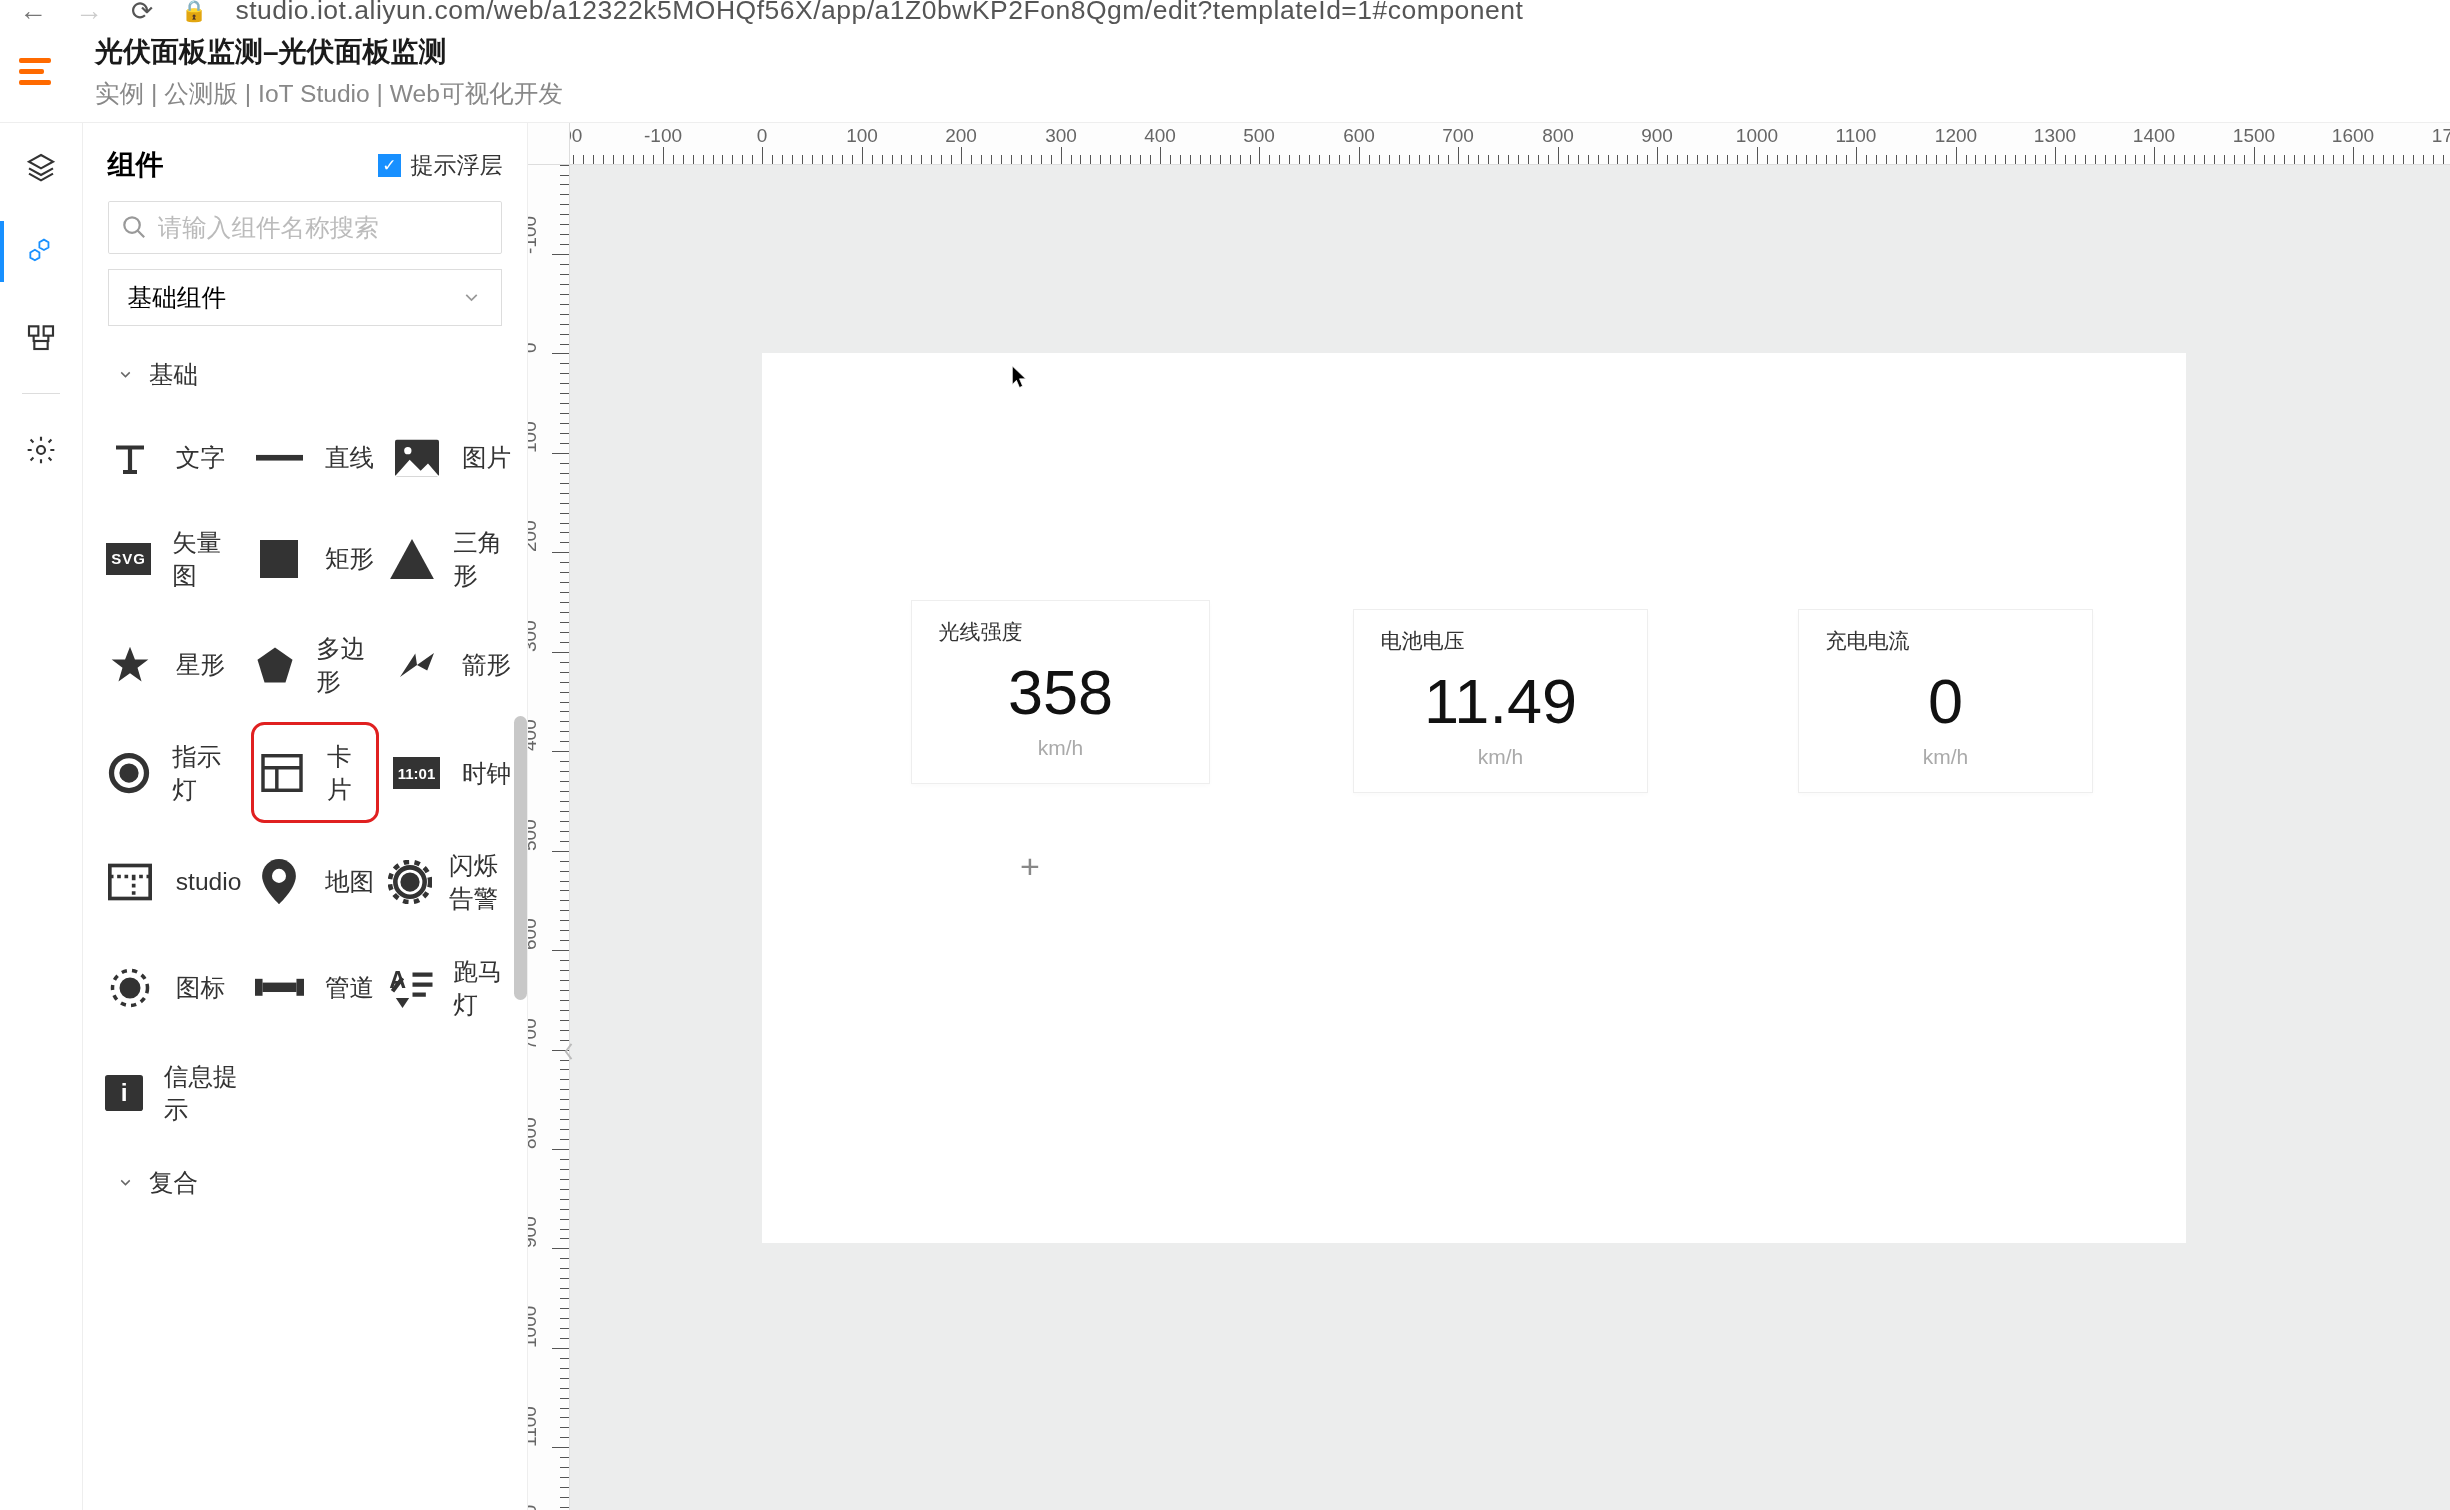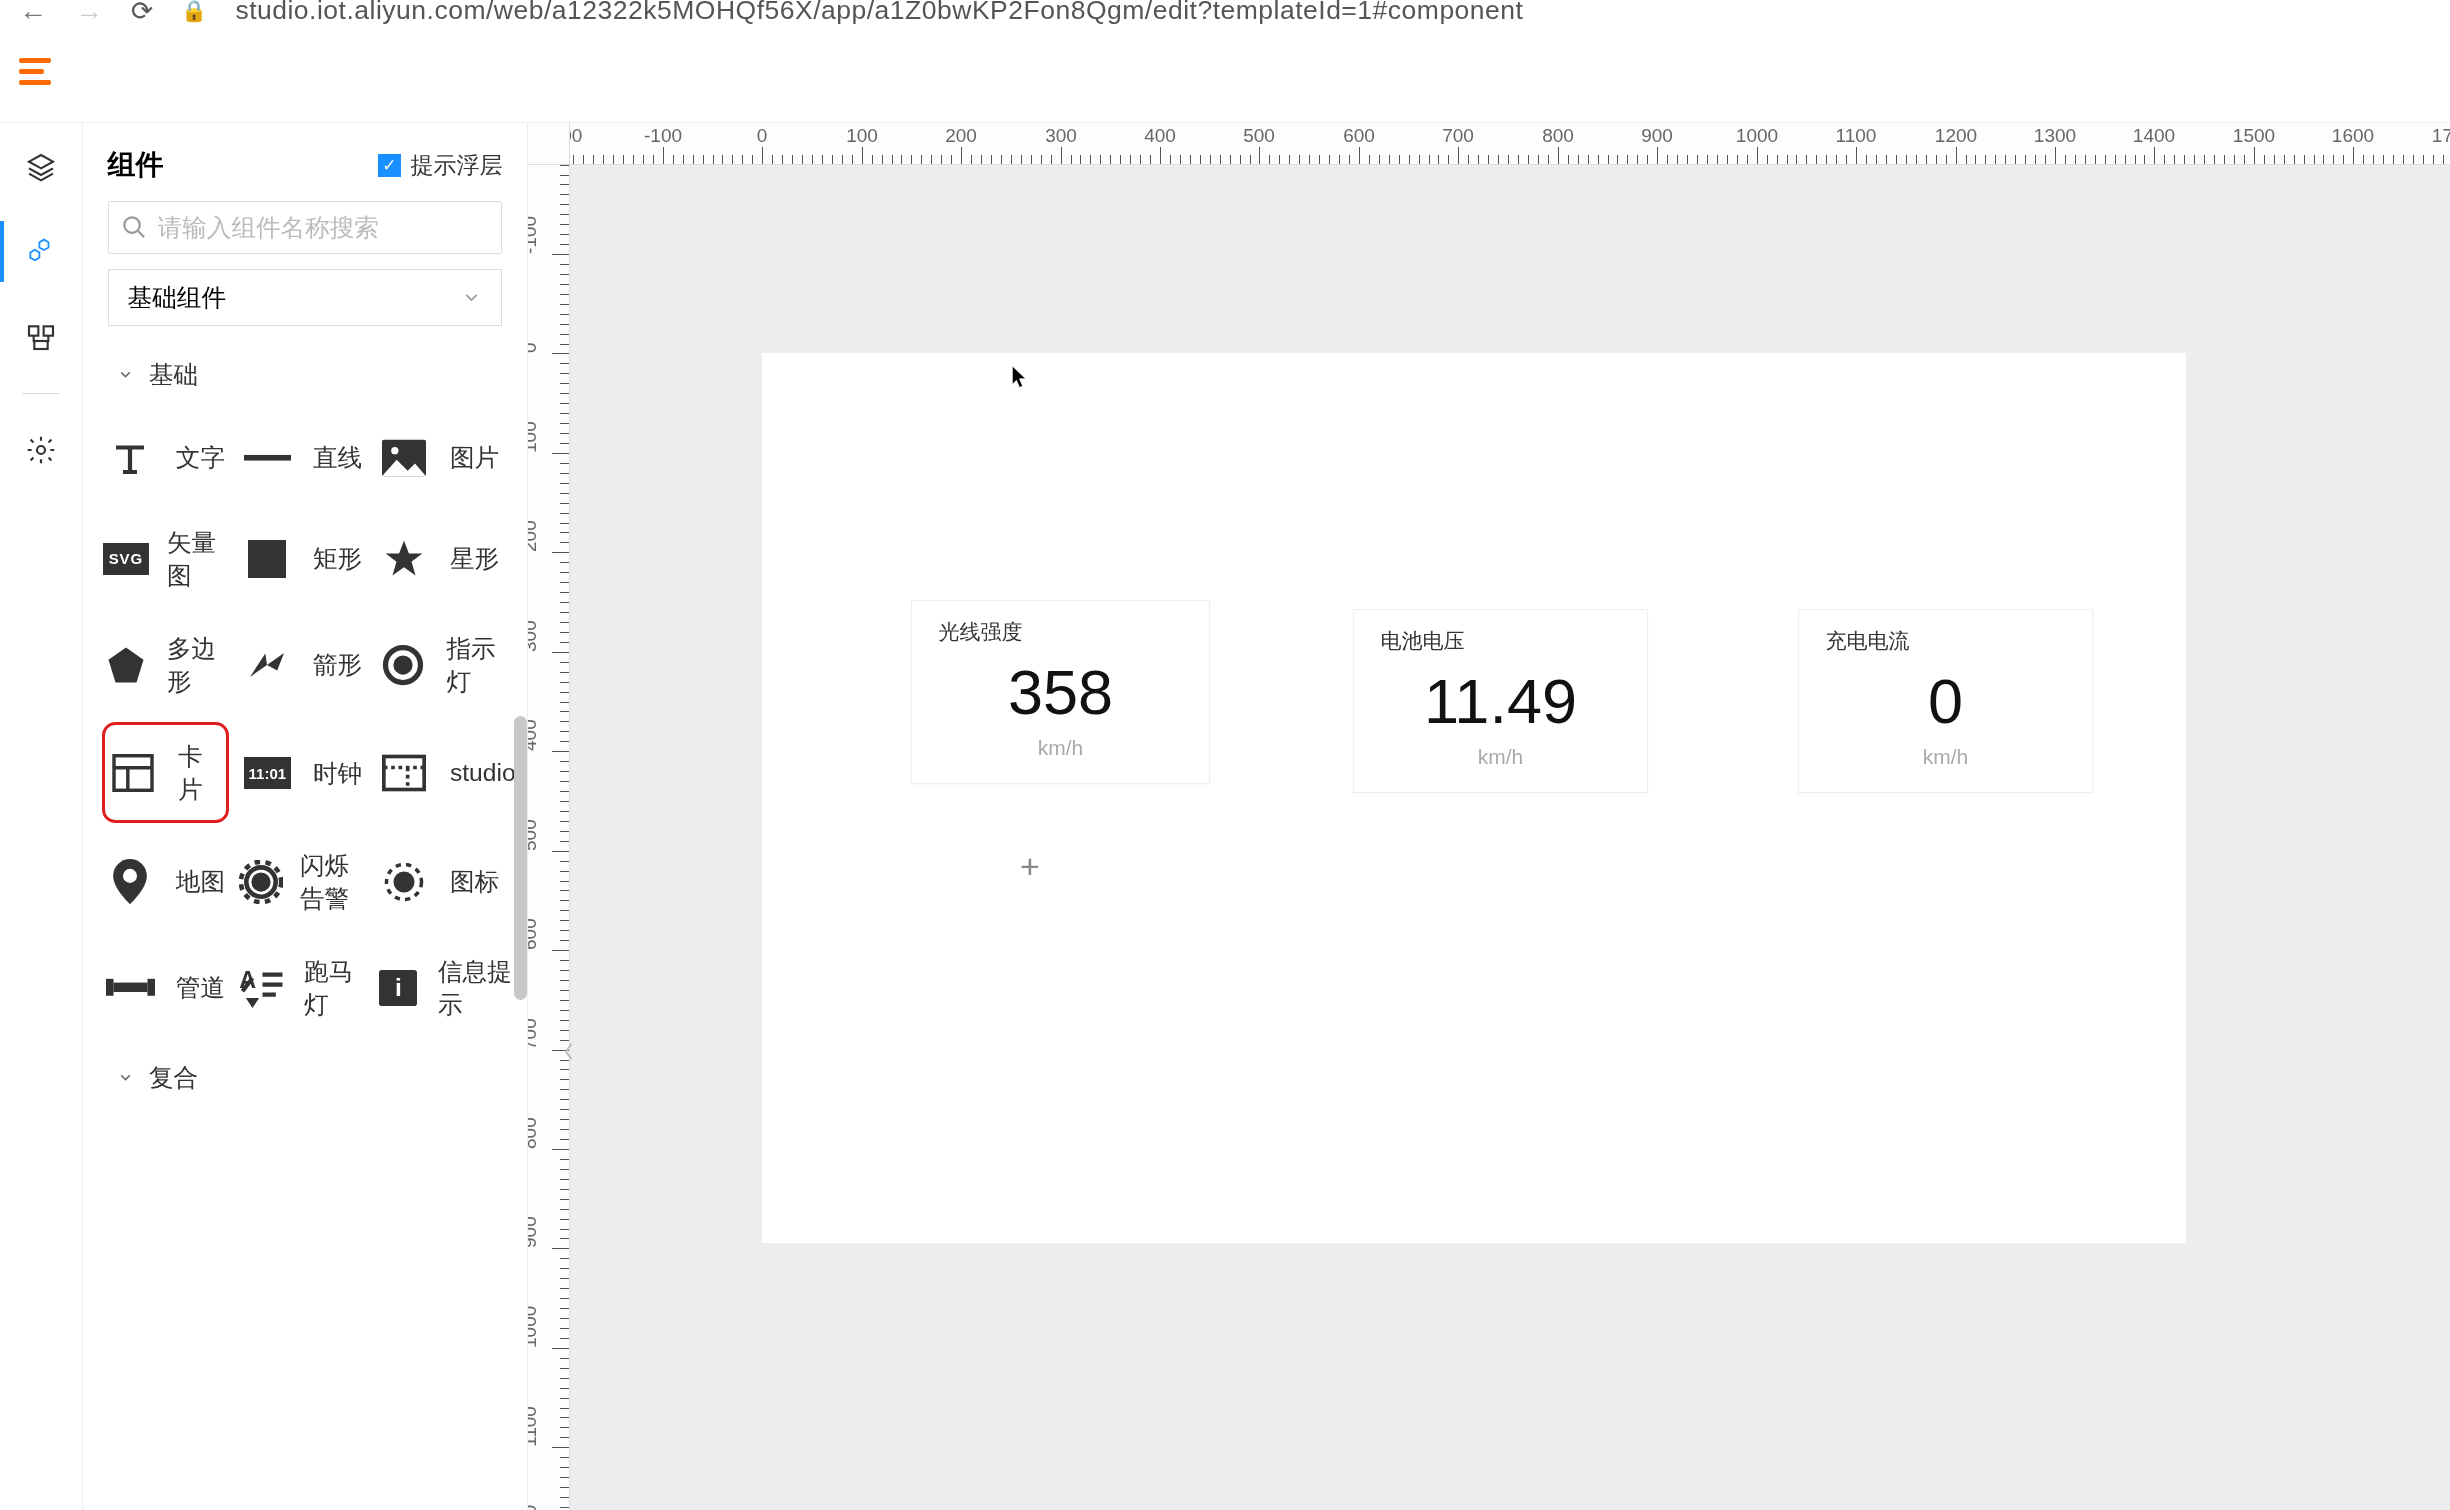--- a/index.html
+++ b/index.html
@@ -91,20 +91,24 @@
   <span class="lock">🔒</span>
   <span class="url">studio.iot.aliyun.com/web/a12322k5MOHQf56X/app/a1Z0bwKP2Fon8Qgm/edit?templateId=1#component</span>
 </div>
 
 <div class="app-header">
   <div class="hamburger">
     <span></span>
       <span></span>
       <span></span>
   </div>
+  <div class="header-titles">
+    <div class="header-title">光伏面板监测–光伏面板监测</div>
+    <div class="header-sub">实例 | 公测版 | IoT Studio | Web可视化开发</div>
+  </div>
 </div>
 
 <div class="main">
 
   <div class="rail">
     <div class="rail-item">
       <svg viewBox="0 0 24 24">
           <path d="M12 3l9 5-9 5-9-5 9-5z M3 13l9 5 9-5 M3 17l9 5 9-5"></path>
         </svg>
     </div>
@@ -194,20 +198,28 @@
             </div>
           <div class="lbl">矢量图</div>
         </div>
         <div class="comp">
           <div class="ico">
               <div style="width:38px;height:38px;background:#333;"></div>
             </div>
           <div class="lbl">矩形</div>
         </div>
 
+        <div class="comp">
+          <div class="ico">
+              <svg width="44" height="40" viewBox="0 0 46 42">
+                <path d="M23 0L46 42H0z" fill="#333"></path>
+              </svg>
+            </div>
+          <div class="lbl">三角形</div>
+        </div>
         <div class="comp">
           <div class="ico">
               <svg width="44" height="44" viewBox="0 0 24 24" fill="#333">
                 <path d="M12 2l2.7 7h7.3l-5.9 4.5 2.2 7.5L12 16.5 5.7 21l2.2-7.5L2 9h7.3z"></path>
               </svg>
             </div>
           <div class="lbl">星形</div>
         </div>
         <div class="comp">
           <div class="ico">

